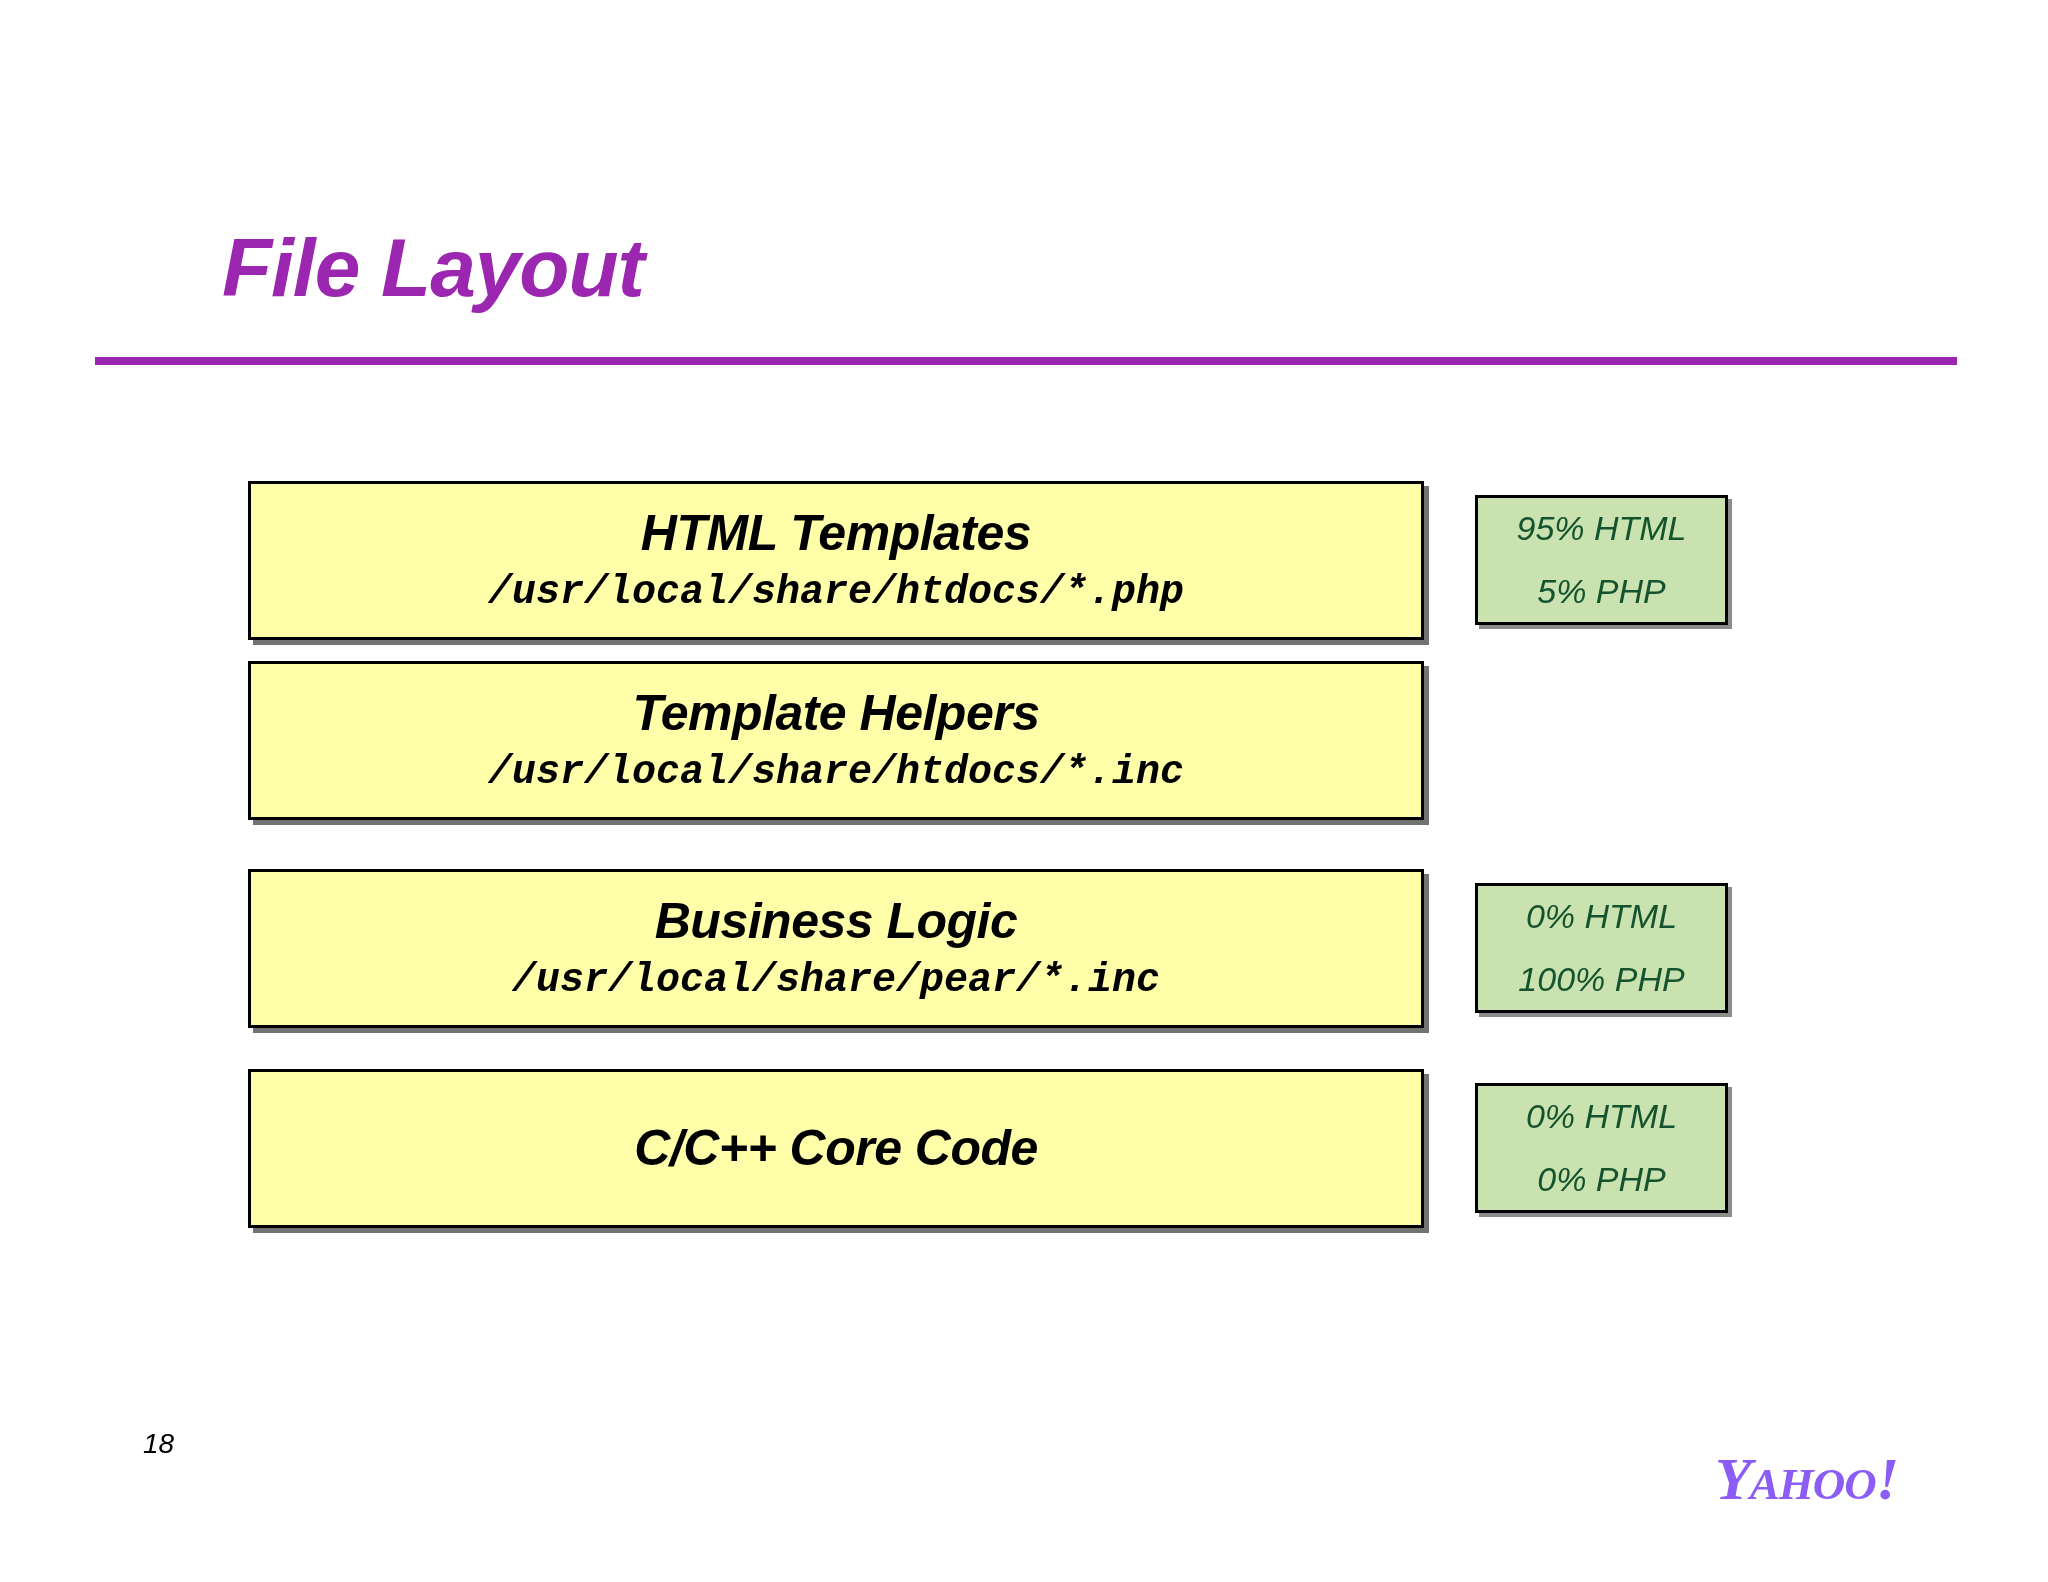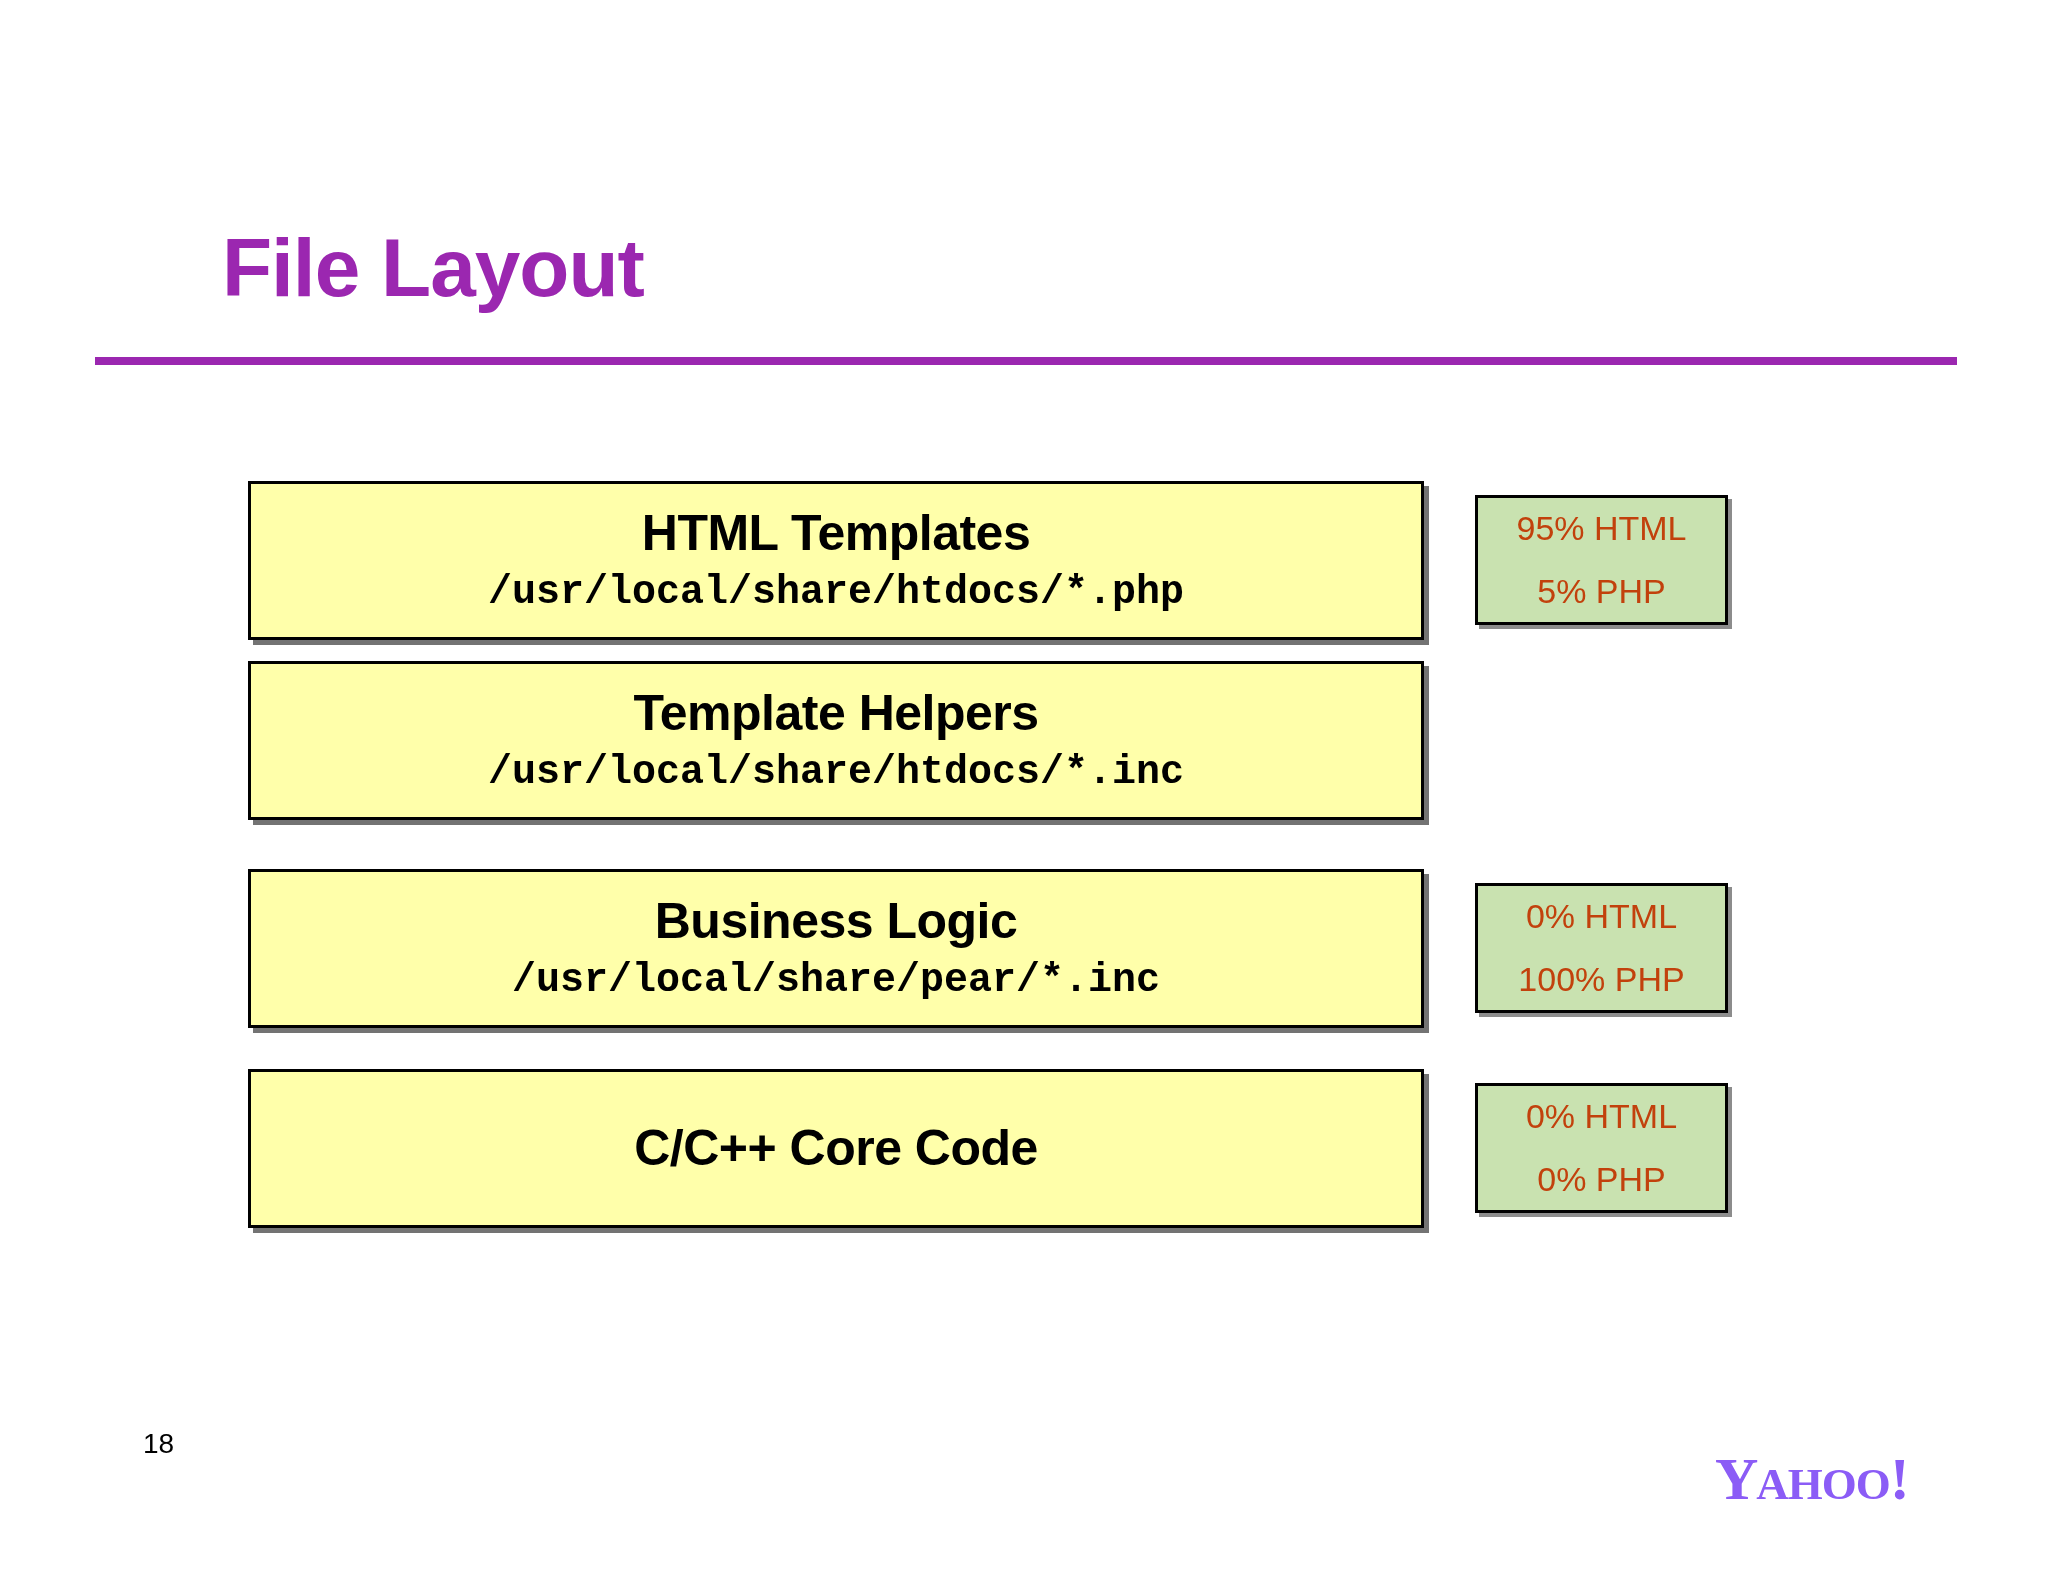--- a/index.html
+++ b/index.html
@@ -14,20 +14,21 @@
     overflow: hidden;
     font-family: "Liberation Sans", sans-serif;
   }
 
   #slide {
     position: absolute;
     left: 0; top: 0;
     width: 2048px;
     height: 1204px;
     background: #ffffff;
+    font-style: italic;
   }
 
   
   #slide-title {
     position: absolute;
     left: 222px;
     top: 172px;
     font-size: 82px;
     font-weight: bold;
     color: #9B27B0;
@@ -114,21 +115,21 @@
     display: flex;
     flex-direction: column;
     align-items: center;
     justify-content: center;
   }
 
   .stat-line {
     font-family: "Liberation Sans", sans-serif;
     font-size: 34px;
     font-weight: normal;
-    color: #c2410c;
+    color: #14532d;
     line-height: 1.1;
     white-space: nowrap;
   }
   .stat-line.second { margin-top: 26px; }
 
   
   #page-number {
     position: absolute;
     left: 143px;
     top: 1428px;

